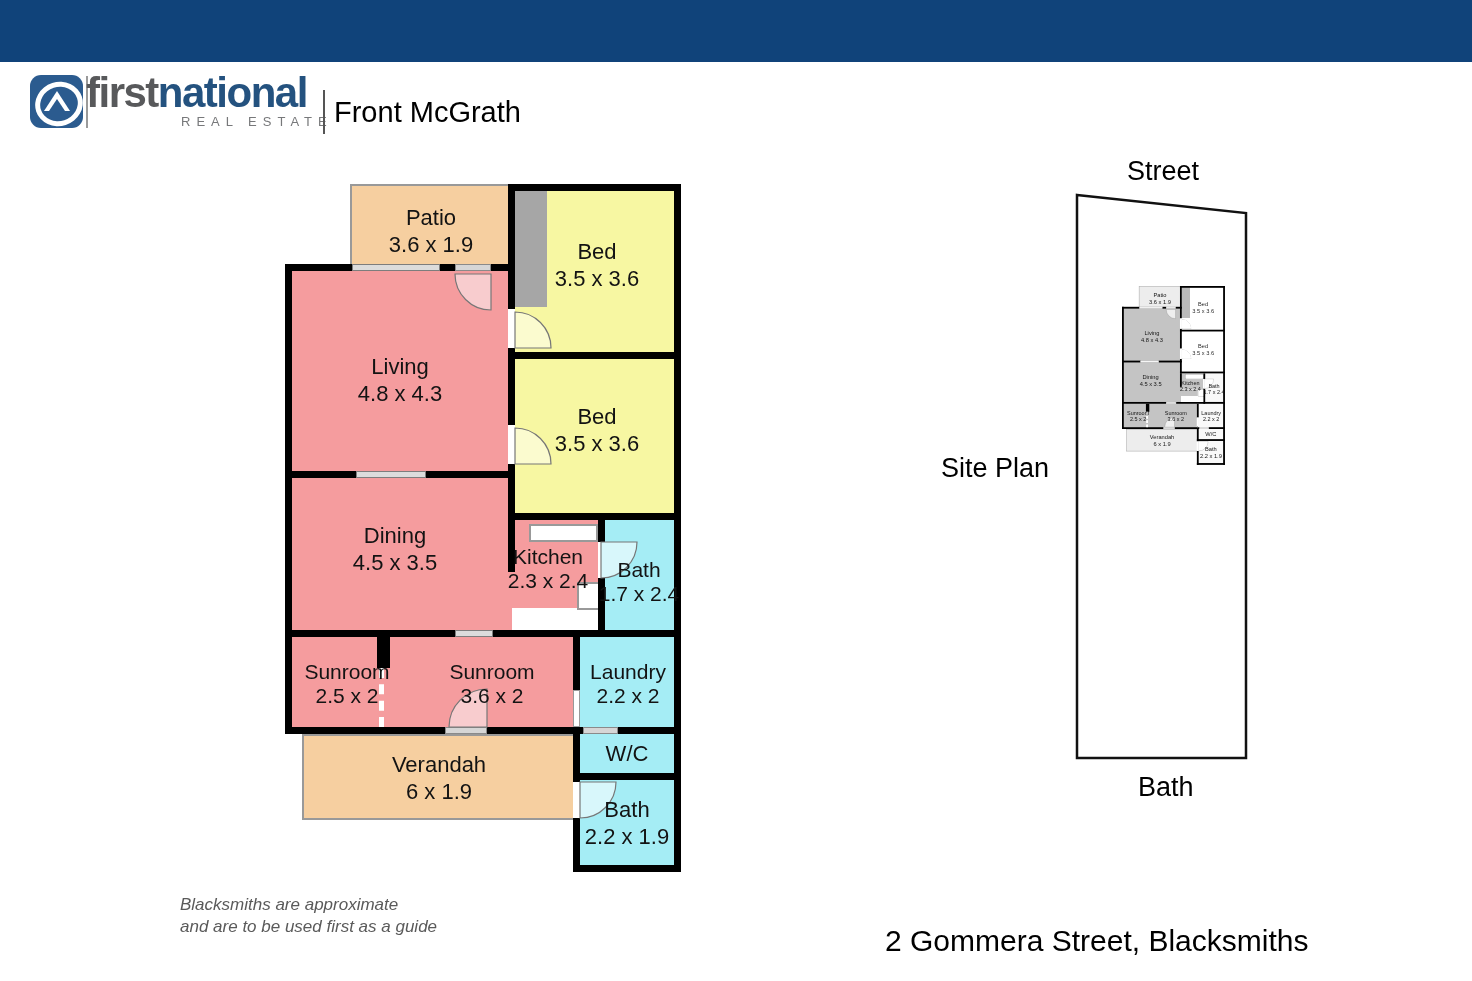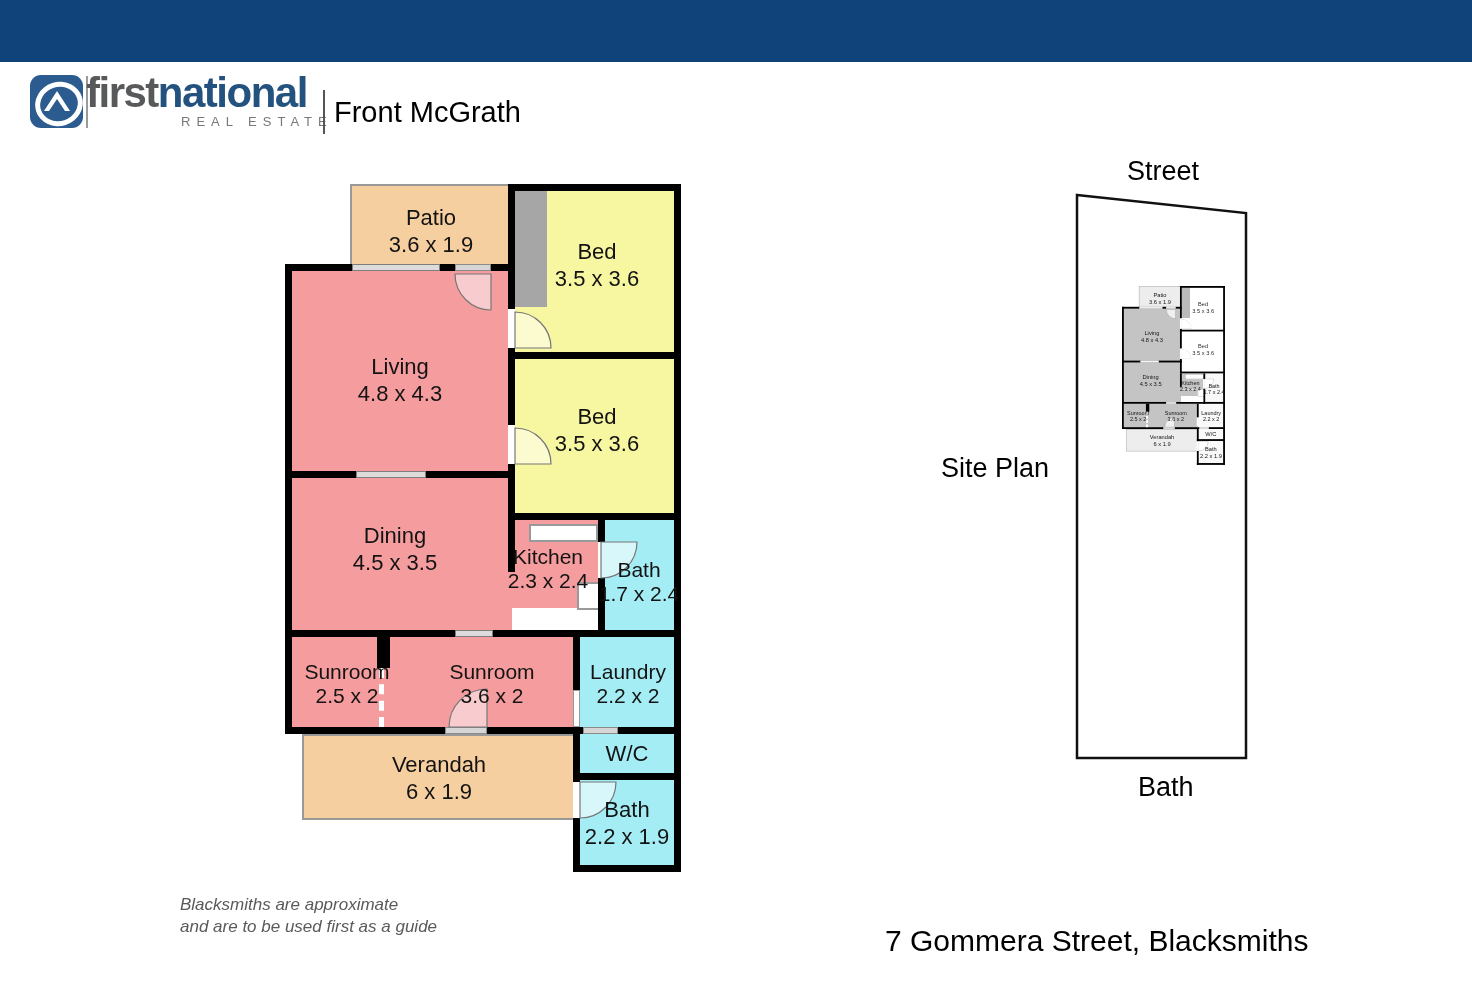--- a/index.html
+++ b/index.html
@@ -323,13 +323,13 @@
     <div>Bath</div>
     <div>2.2 x 1.9</div>
   </div>
 </div>
   </div>
 
 <div class="disclaimer">
   <div>Blacksmiths are approximate</div>
   <div>and are to be used first as a guide</div>
 </div>
-<div class="address">7 Gommera Street, Blacksmiths</div>
+<div class="address">2 Gommera Street, Blacksmiths</div>
 
 </body></html>

